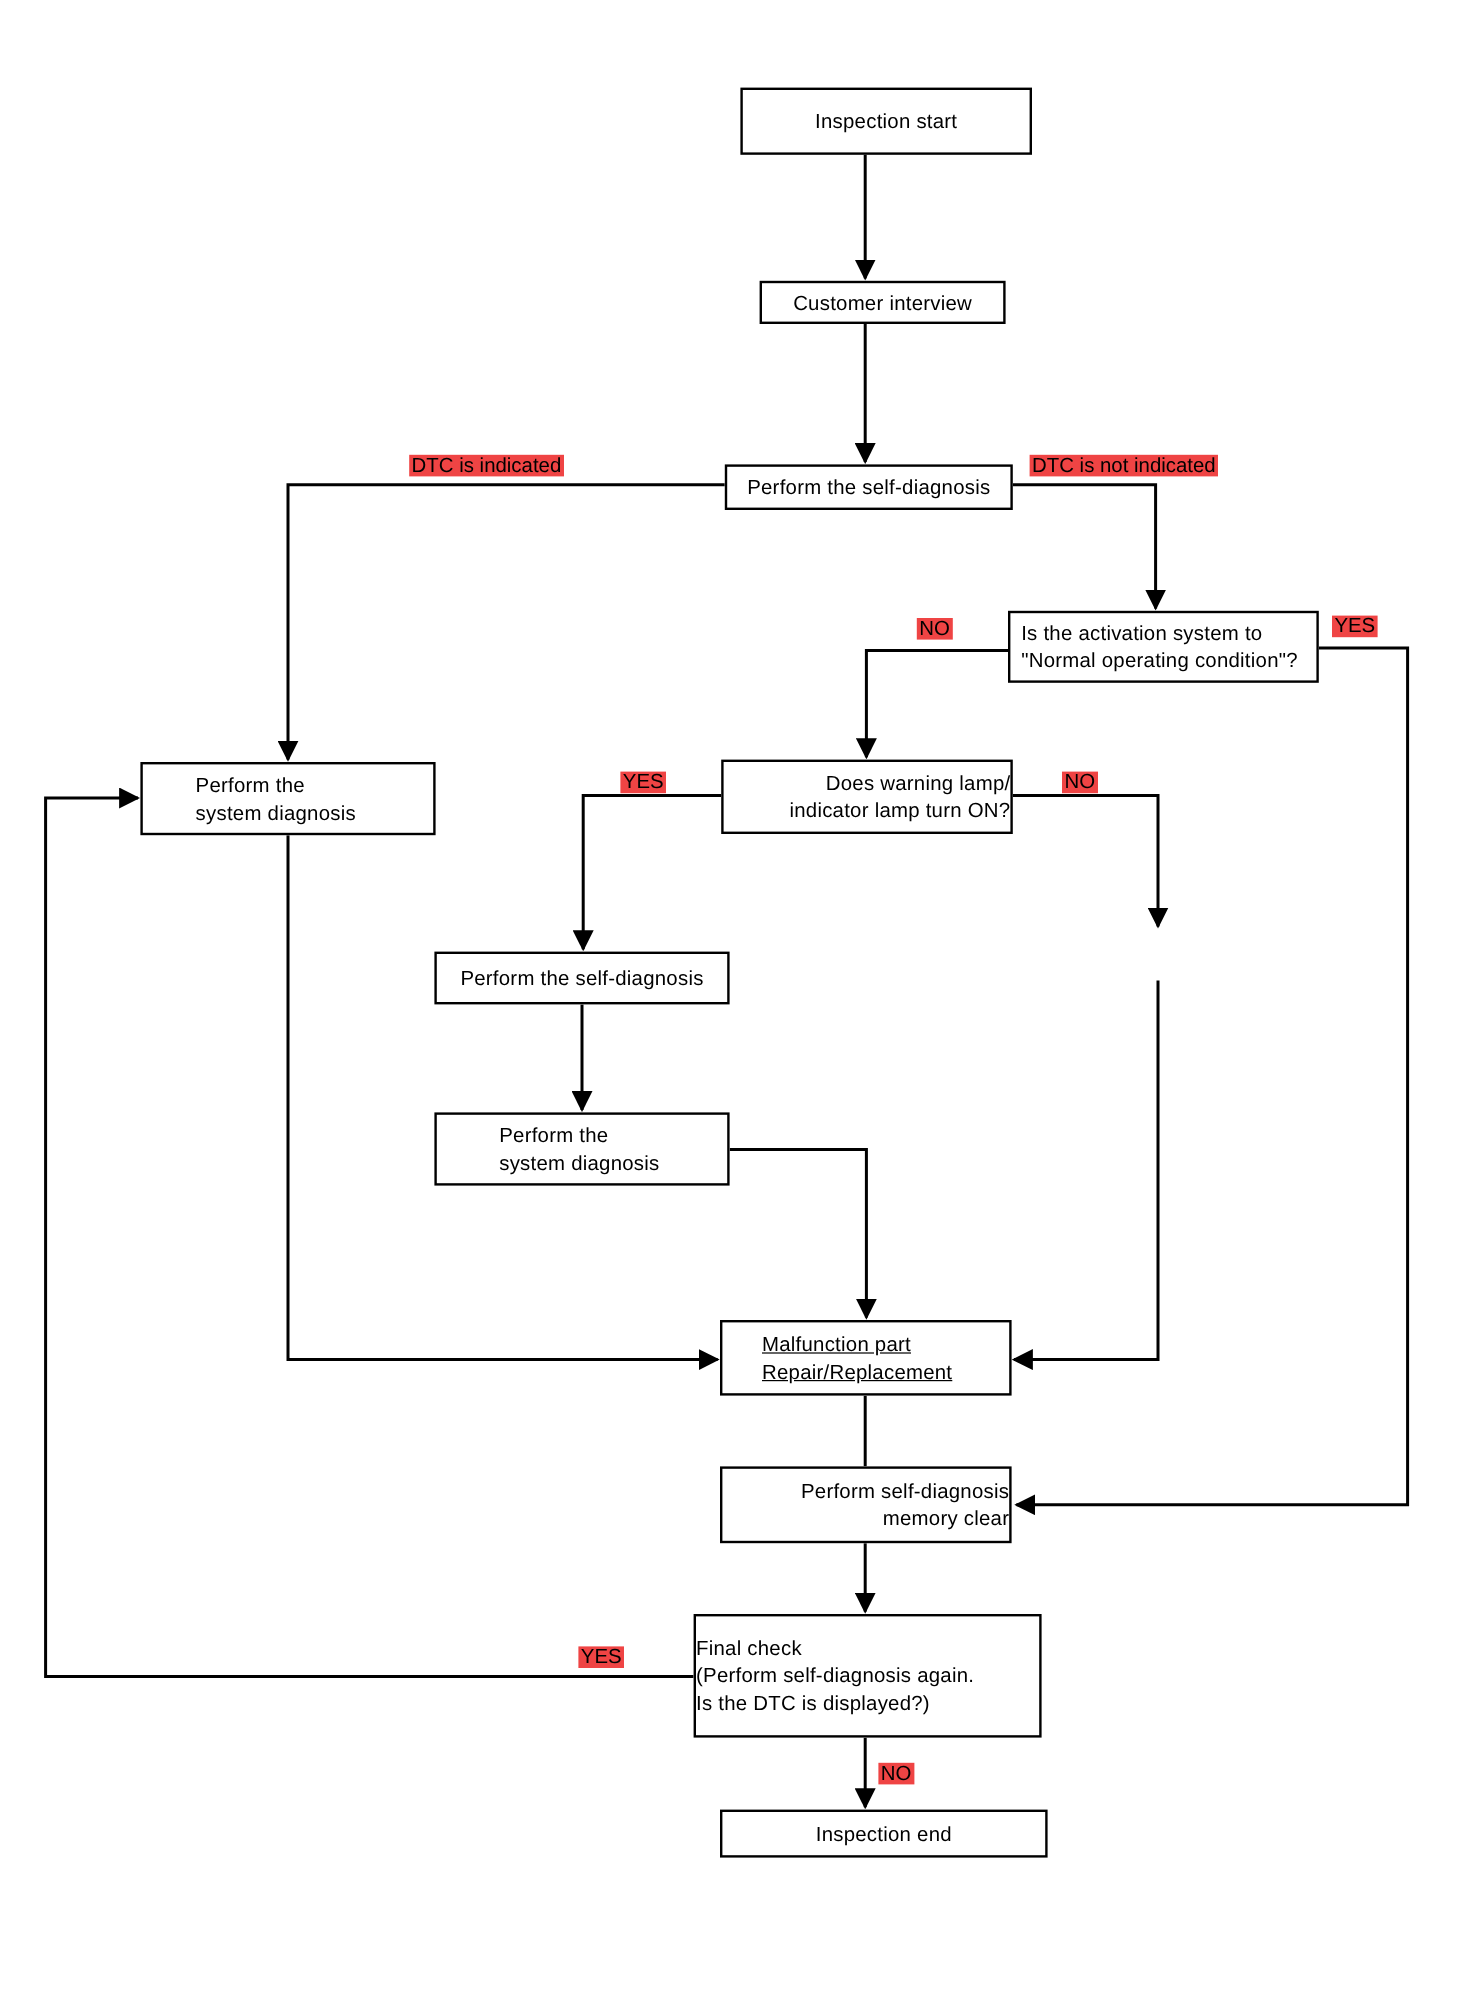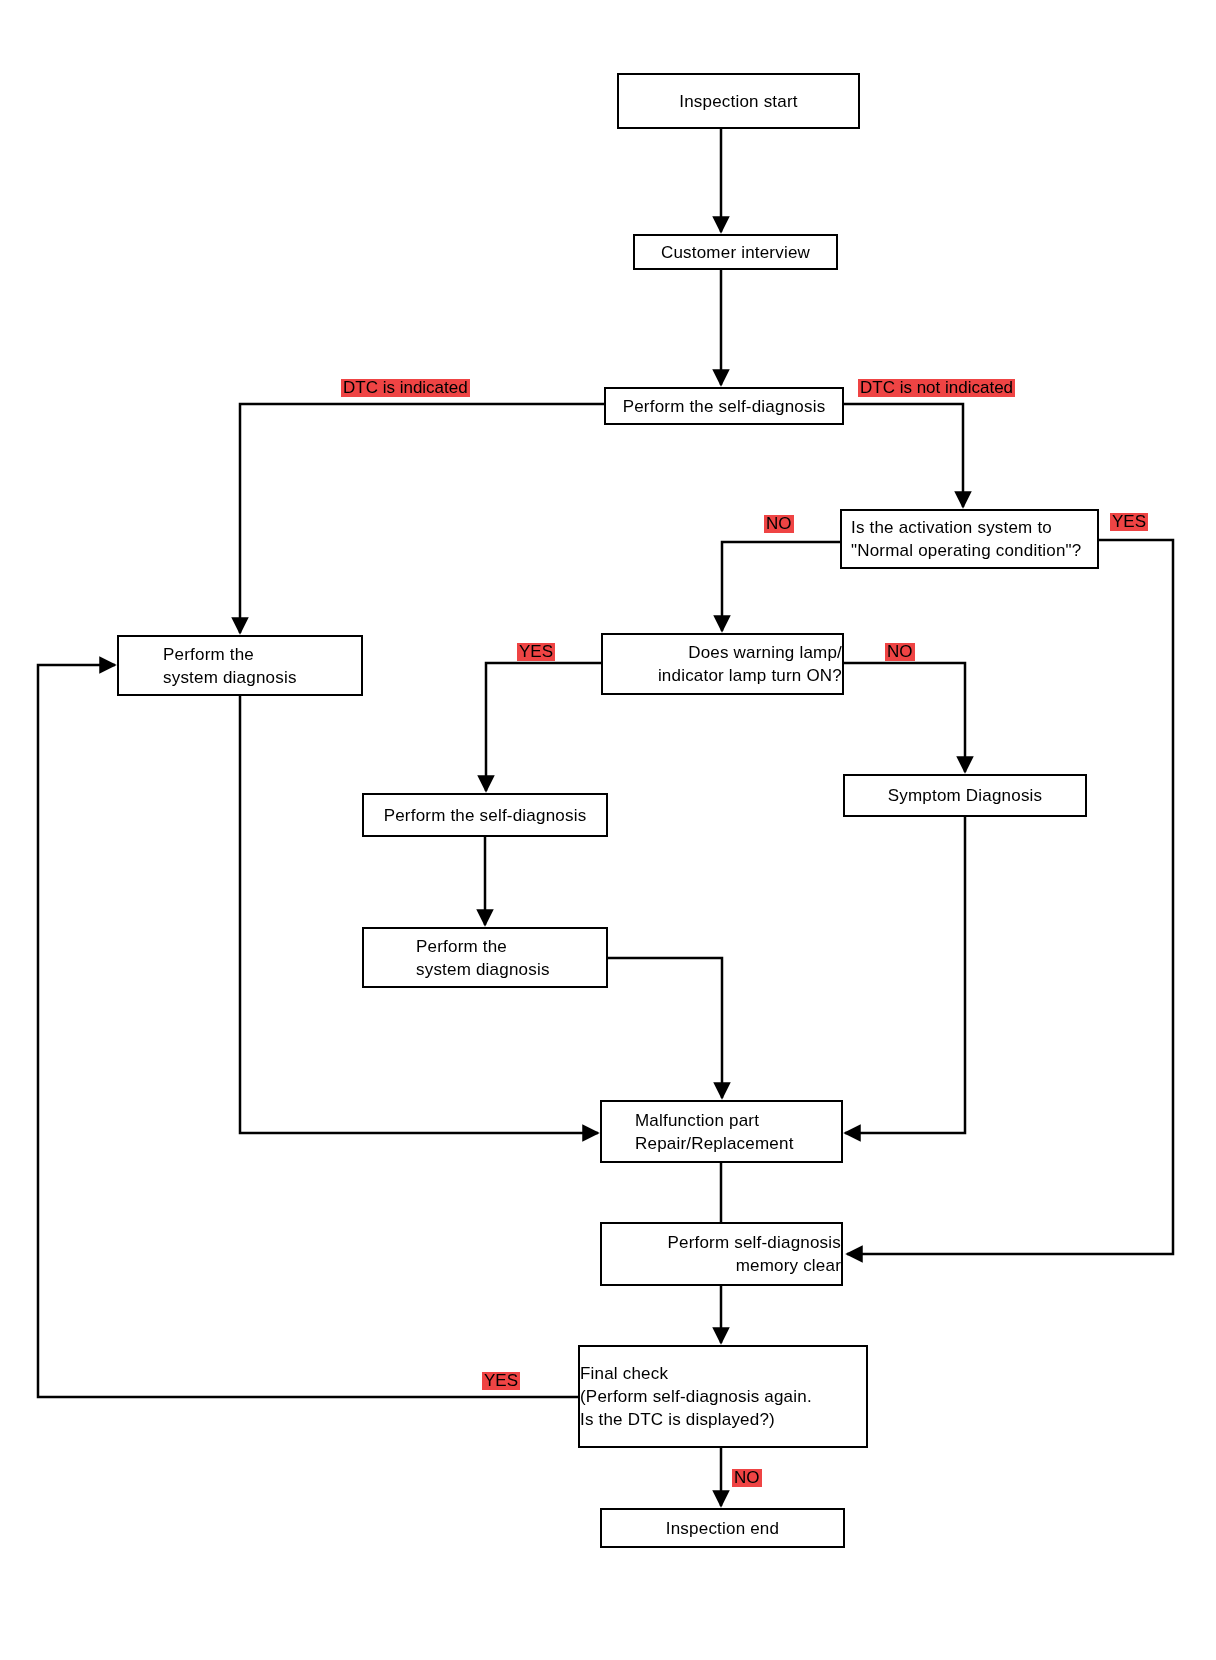--- a/index.html
+++ b/index.html
@@ -100,41 +100,38 @@
 
   <div class="node center" style="left:362px;top:793px;width:246px;height:44px;">
     <span>Perform the self-diagnosis</span>
   </div>
 
   <div class="node left" style="left:362px;top:927px;width:246px;height:61px;padding-left:52px;">
     <span>Perform the</span>
     <span>system diagnosis</span>
   </div>
 
-  <div class="node center" style="left:843px;top:774px;width:244px;height:43px;">
-    <span>Symptom Diagnosis</span>
-  </div>
 
-  <div class="node left" style="left:600px;top:1100px;width:243px;height:63px;padding-left:33px;">
+  <div class="node left" style="left:600px;top:1100px;width:243px;height:63px;padding-left:33px;text-decoration:underline;">
     <span>Malfunction part</span>
     <span>Repair/Replacement</span>
   </div>
 
   <div class="node left" style="left:600px;top:1222px;width:243px;height:64px;padding-left:22px;align-items:flex-end;">
     <span>Perform self-diagnosis</span>
     <span>memory clear</span>
   </div>
 
   <div class="node left" style="left:578px;top:1345px;width:290px;height:103px;">
     <span>Final check</span>
     <span>(Perform self-diagnosis again.</span>
     <span>Is the DTC is displayed?)</span>
   </div>
 
-  <div class="node center" style="left:600px;top:1508px;width:245px;height:40px;">
+  <div class="node center" style="left:600px;top:1508px;width:273px;height:40px;">
     <span>Inspection end</span>
   </div>
 
   <span class="edge-label" style="left:341px;top:379px;">DTC is indicated</span>
   <span class="edge-label" style="left:858px;top:379px;">DTC is not indicated</span>
   <span class="edge-label" style="left:764px;top:515px;">NO</span>
   <span class="edge-label" style="left:1110px;top:513px;">YES</span>
   <span class="edge-label" style="left:517px;top:643px;">YES</span>
   <span class="edge-label" style="left:885px;top:643px;">NO</span>
   <span class="edge-label" style="left:482px;top:1372px;">YES</span>

